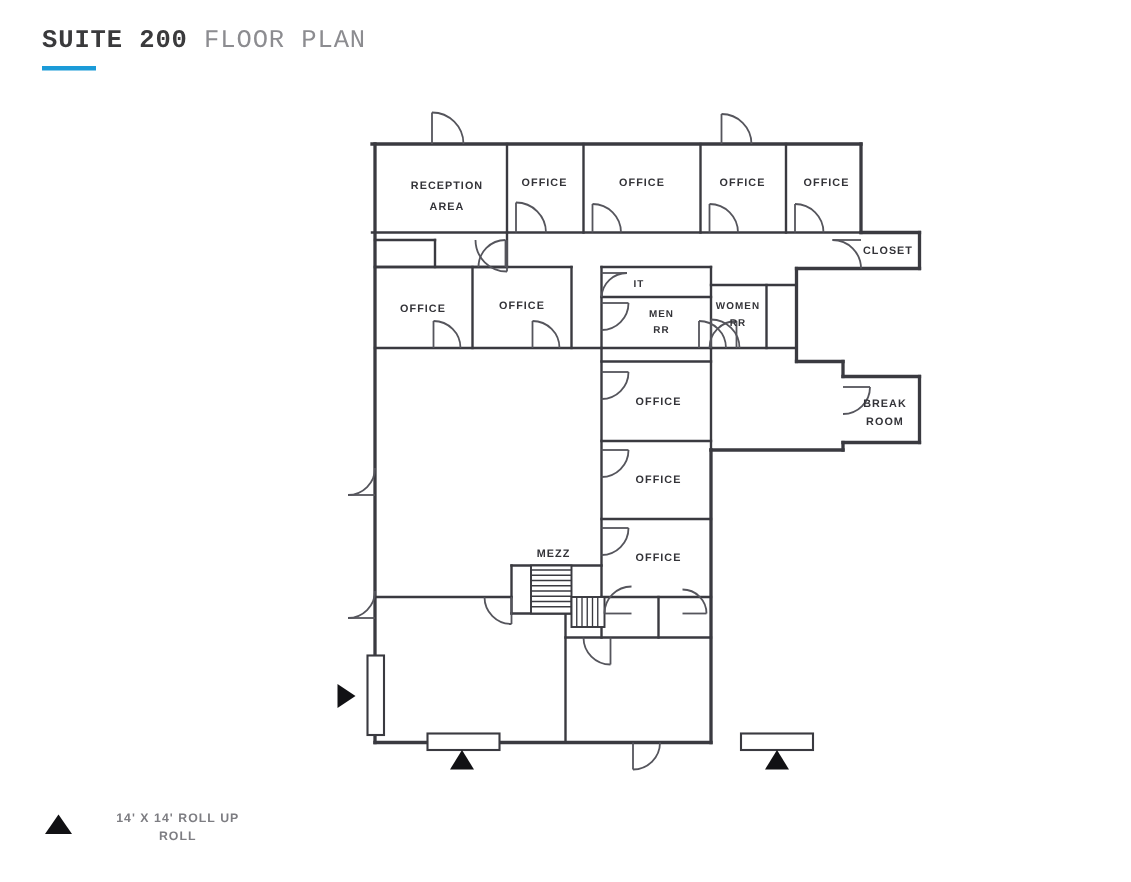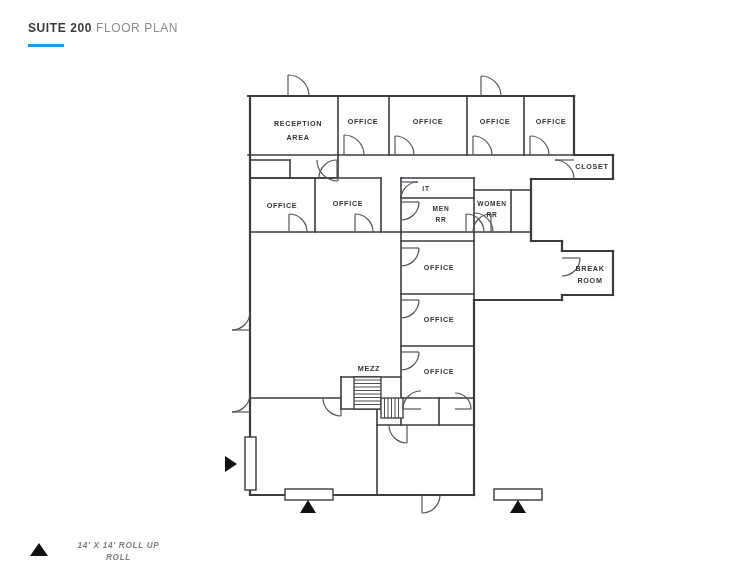--- a/index.html
+++ b/index.html
@@ -22,24 +22,25 @@
     background: #ffffff;
   }
   
   .header {
     position: absolute;
     left: 28px;
     top: 18px;
     height: 34px;
   }
   .header-title {
-    font-size: 12px;
+    font-size: 17px;
     letter-spacing: 0.6px;
     line-height: 20px;
     white-space: nowrap;
+    font-family: Liberation Mono, monospace;
   }
   .title-strong {
     font-weight: bold;
     color: #3a3a3c;
   }
   .title-light {
     font-weight: normal;
     color: #8c8c90;
   }
   .title-rule {
@@ -69,21 +70,20 @@
   }
   .txt-7 { font-size: 7.2px; }
   .txt-65 { font-size: 6.6px; }
   
   .legend {
     position: absolute;
     left: 30px;
     top: 538px;
     width: 170px;
     height: 38px;
-    font-style: italic;
   }
   .legend-tri {
     position: absolute;
     left: 0;
     top: 5px;
     width: 0; height: 0;
     border-left: 9px solid transparent;
     border-right: 9px solid transparent;
     border-bottom: 13px solid #111114;
   }

